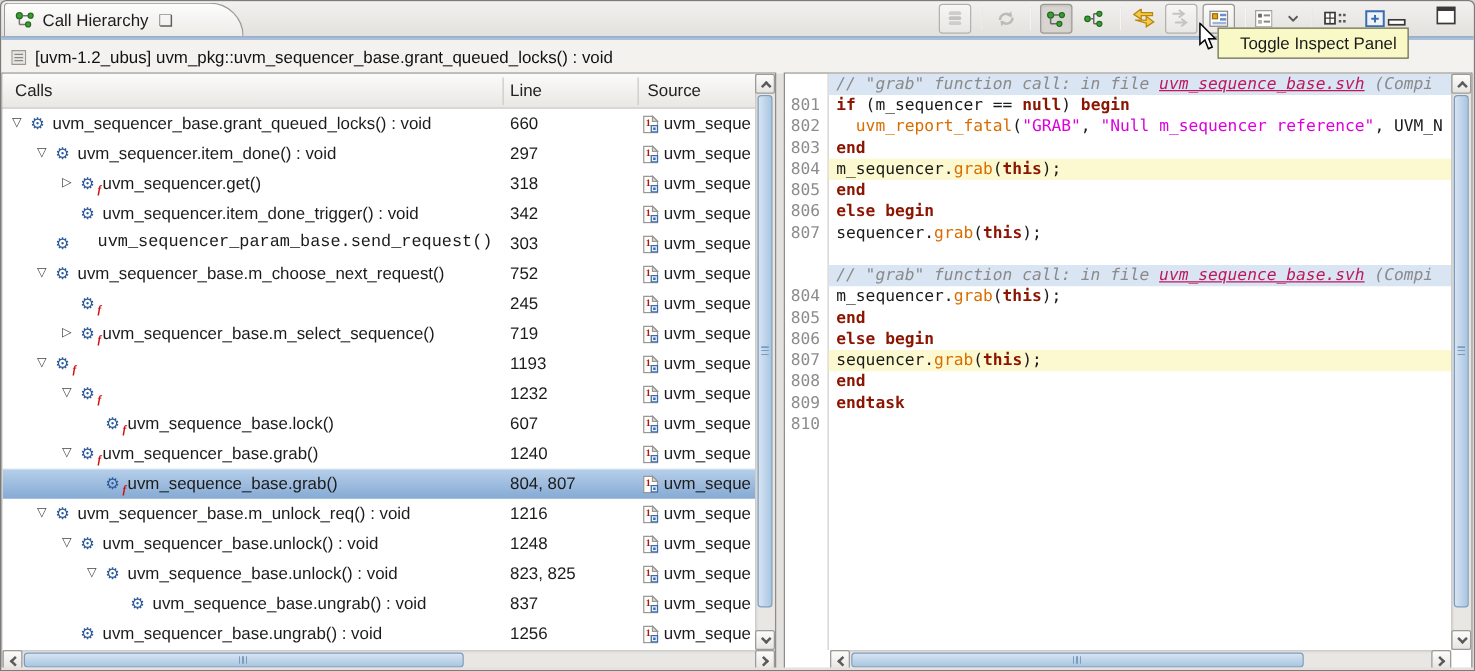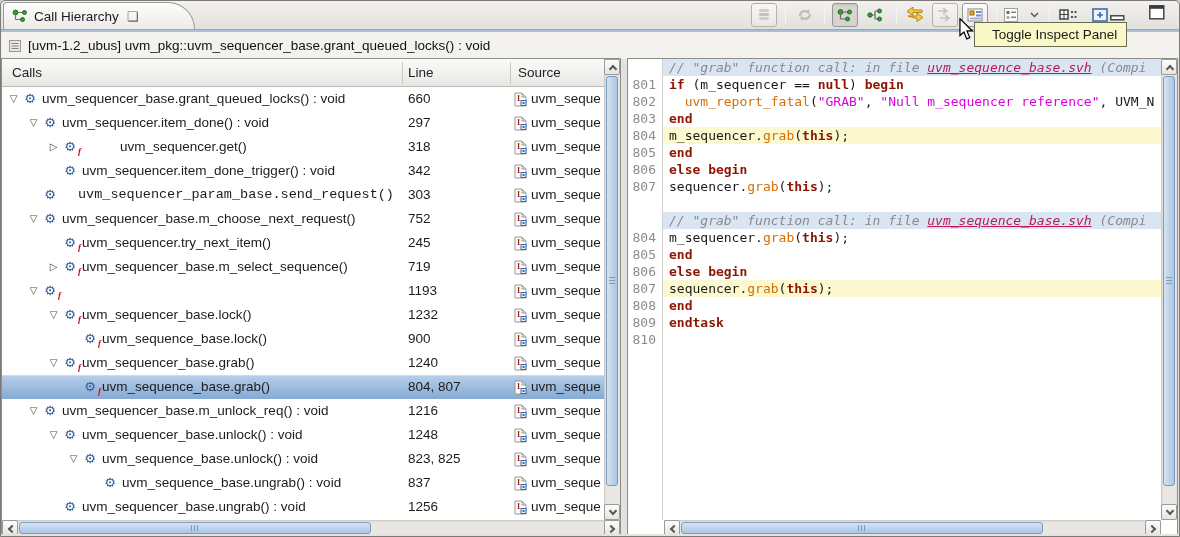--- a/index.html
+++ b/index.html
@@ -264,21 +264,21 @@
                 <text x="2.5" y="9" font-size="8" font-weight="bold" fill="#aa1515" font-family="Liberation Serif,serif">1</text>
                 <rect x="7" y="8.5" width="5" height="5" fill="#eef3fa" stroke="#3a6db0"></rect>
                 <rect x="8.5" y="10" width="2" height="2" fill="#3a6db0"></rect>
               </svg>
               <span>uvm_seque</span>
             </span>
           </div>
           <div class="tree-row">
             <span class="twisty" style="left: 44px;">▷</span>
             <span class="gear" style="left: 60px;">⚙<span class="fmark">f</span></span>
-            <span class="cell-calls" style="left: 80px; margin-left: 38px;">uvm_sequencer.get()</span>
+            <span class="cell-calls" style="left: 80px;">uvm_sequencer.get()</span>
             <span class="cell-line">318</span>
             <span class="cell-source">
               <svg width="13" height="15">
                 <path d="M1 1 h7 l4 4 v9 h-11 z" fill="#fffef8" stroke="#9a9896"></path>
                 <path d="M8 1 l4 4 h-4 z" fill="#e8e6e0" stroke="#9a9896"></path>
                 <text x="2.5" y="9" font-size="8" font-weight="bold" fill="#aa1515" font-family="Liberation Serif,serif">1</text>
                 <rect x="7" y="8.5" width="5" height="5" fill="#eef3fa" stroke="#3a6db0"></rect>
                 <rect x="8.5" y="10" width="2" height="2" fill="#3a6db0"></rect>
               </svg>
               <span>uvm_seque</span>
@@ -328,21 +328,20 @@
                 <text x="2.5" y="9" font-size="8" font-weight="bold" fill="#aa1515" font-family="Liberation Serif,serif">1</text>
                 <rect x="7" y="8.5" width="5" height="5" fill="#eef3fa" stroke="#3a6db0"></rect>
                 <rect x="8.5" y="10" width="2" height="2" fill="#3a6db0"></rect>
               </svg>
               <span>uvm_seque</span>
             </span>
           </div>
           <div class="tree-row">
             <span class="twisty" style="left: 44px;"></span>
             <span class="gear" style="left: 60px;">⚙<span class="fmark">f</span></span>
-            <span class="cell-calls" style="left: 80px;">uvm_sequencer.try_next_item()</span>
             <span class="cell-line">245</span>
             <span class="cell-source">
               <svg width="13" height="15">
                 <path d="M1 1 h7 l4 4 v9 h-11 z" fill="#fffef8" stroke="#9a9896"></path>
                 <path d="M8 1 l4 4 h-4 z" fill="#e8e6e0" stroke="#9a9896"></path>
                 <text x="2.5" y="9" font-size="8" font-weight="bold" fill="#aa1515" font-family="Liberation Serif,serif">1</text>
                 <rect x="7" y="8.5" width="5" height="5" fill="#eef3fa" stroke="#3a6db0"></rect>
                 <rect x="8.5" y="10" width="2" height="2" fill="#3a6db0"></rect>
               </svg>
               <span>uvm_seque</span>
@@ -375,38 +374,37 @@
                 <text x="2.5" y="9" font-size="8" font-weight="bold" fill="#aa1515" font-family="Liberation Serif,serif">1</text>
                 <rect x="7" y="8.5" width="5" height="5" fill="#eef3fa" stroke="#3a6db0"></rect>
                 <rect x="8.5" y="10" width="2" height="2" fill="#3a6db0"></rect>
               </svg>
               <span>uvm_seque</span>
             </span>
           </div>
           <div class="tree-row">
             <span class="twisty" style="left: 44px;">▽</span>
             <span class="gear" style="left: 60px;">⚙<span class="fmark">f</span></span>
-            <span class="cell-calls" style="left: 80px;">uvm_sequencer_base.lock()</span>
             <span class="cell-line">1232</span>
             <span class="cell-source">
               <svg width="13" height="15">
                 <path d="M1 1 h7 l4 4 v9 h-11 z" fill="#fffef8" stroke="#9a9896"></path>
                 <path d="M8 1 l4 4 h-4 z" fill="#e8e6e0" stroke="#9a9896"></path>
                 <text x="2.5" y="9" font-size="8" font-weight="bold" fill="#aa1515" font-family="Liberation Serif,serif">1</text>
                 <rect x="7" y="8.5" width="5" height="5" fill="#eef3fa" stroke="#3a6db0"></rect>
                 <rect x="8.5" y="10" width="2" height="2" fill="#3a6db0"></rect>
               </svg>
               <span>uvm_seque</span>
             </span>
           </div>
           <div class="tree-row">
             <span class="twisty" style="left: 64px;"></span>
             <span class="gear" style="left: 80px;">⚙<span class="fmark">f</span></span>
             <span class="cell-calls" style="left: 100px;">uvm_sequence_base.lock()</span>
-            <span class="cell-line">900</span>
+            <span class="cell-line">607</span>
             <span class="cell-source">
               <svg width="13" height="15">
                 <path d="M1 1 h7 l4 4 v9 h-11 z" fill="#fffef8" stroke="#9a9896"></path>
                 <path d="M8 1 l4 4 h-4 z" fill="#e8e6e0" stroke="#9a9896"></path>
                 <text x="2.5" y="9" font-size="8" font-weight="bold" fill="#aa1515" font-family="Liberation Serif,serif">1</text>
                 <rect x="7" y="8.5" width="5" height="5" fill="#eef3fa" stroke="#3a6db0"></rect>
                 <rect x="8.5" y="10" width="2" height="2" fill="#3a6db0"></rect>
               </svg>
               <span>uvm_seque</span>
             </span>

